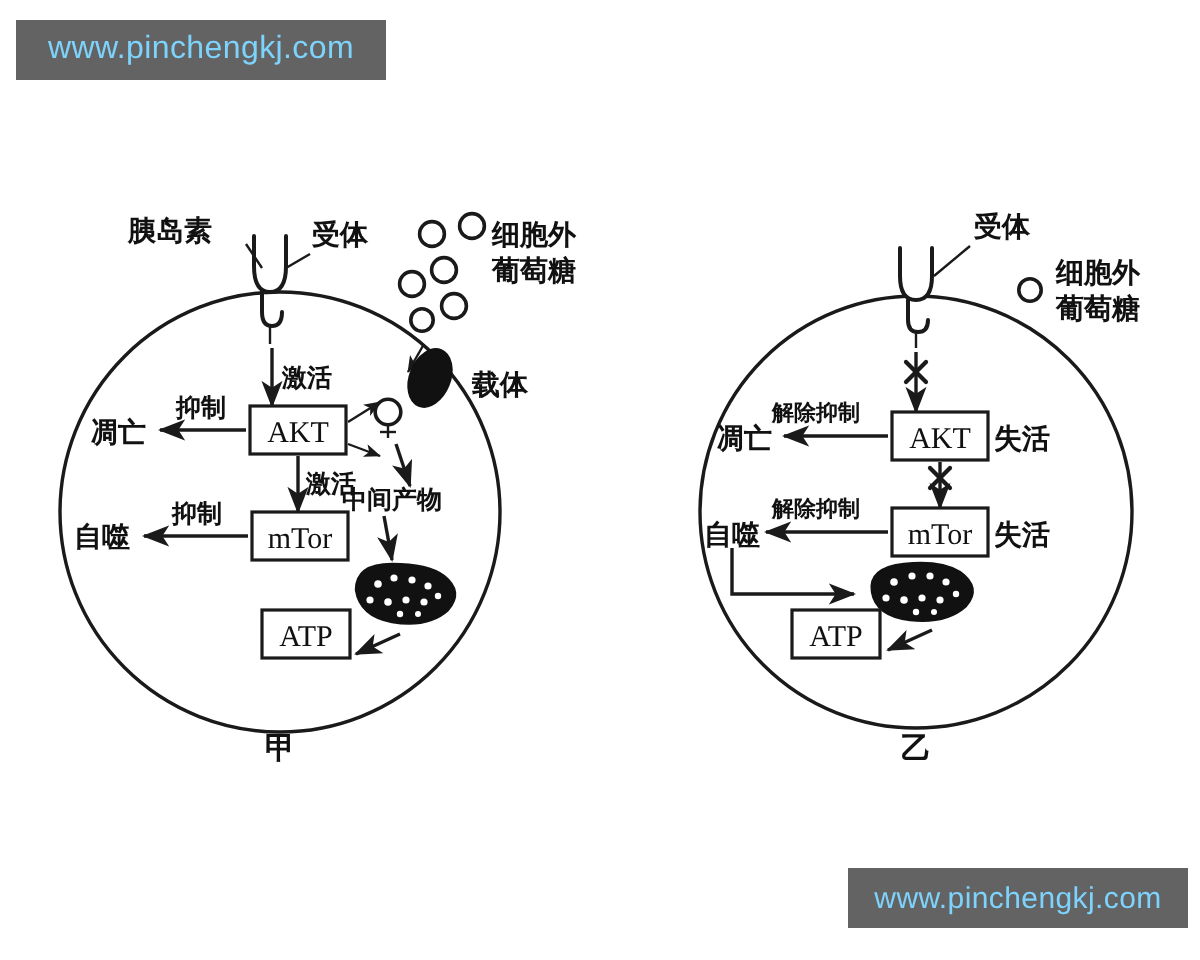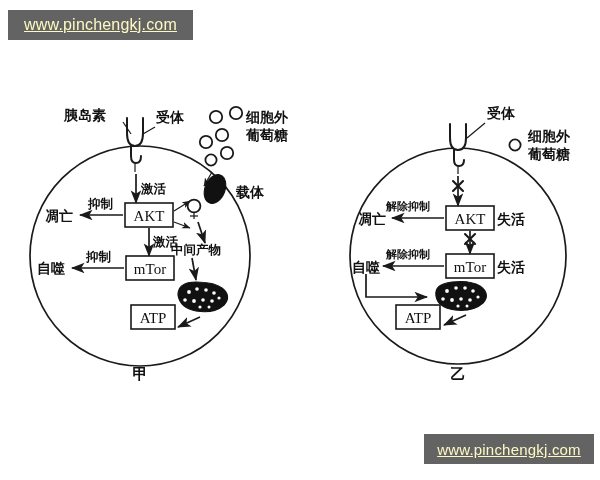--- a/index.html
+++ b/index.html
@@ -13,28 +13,27 @@
     position: relative;
     overflow: hidden;
     font-family: "Liberation Serif", "DejaVu Serif", serif;
     color: #111111;
   }
 
   
   .watermark {
     position: absolute;
     background: #636363;
-    color: #fef9c3;
+    color: #7dd3fc;
     font-family: "Liberation Sans", "DejaVu Sans", sans-serif;
     display: flex;
     align-items: center;
     justify-content: center;
     letter-spacing: 0.2px;
     white-space: nowrap;
-    text-decoration: underline;
   }
   #wm-top {
     left: 8px;
     top: 10px;
     width: 185px;
     height: 30px;
     font-size: 16px;
   }
   #wm-bottom {
     left: 424px;

